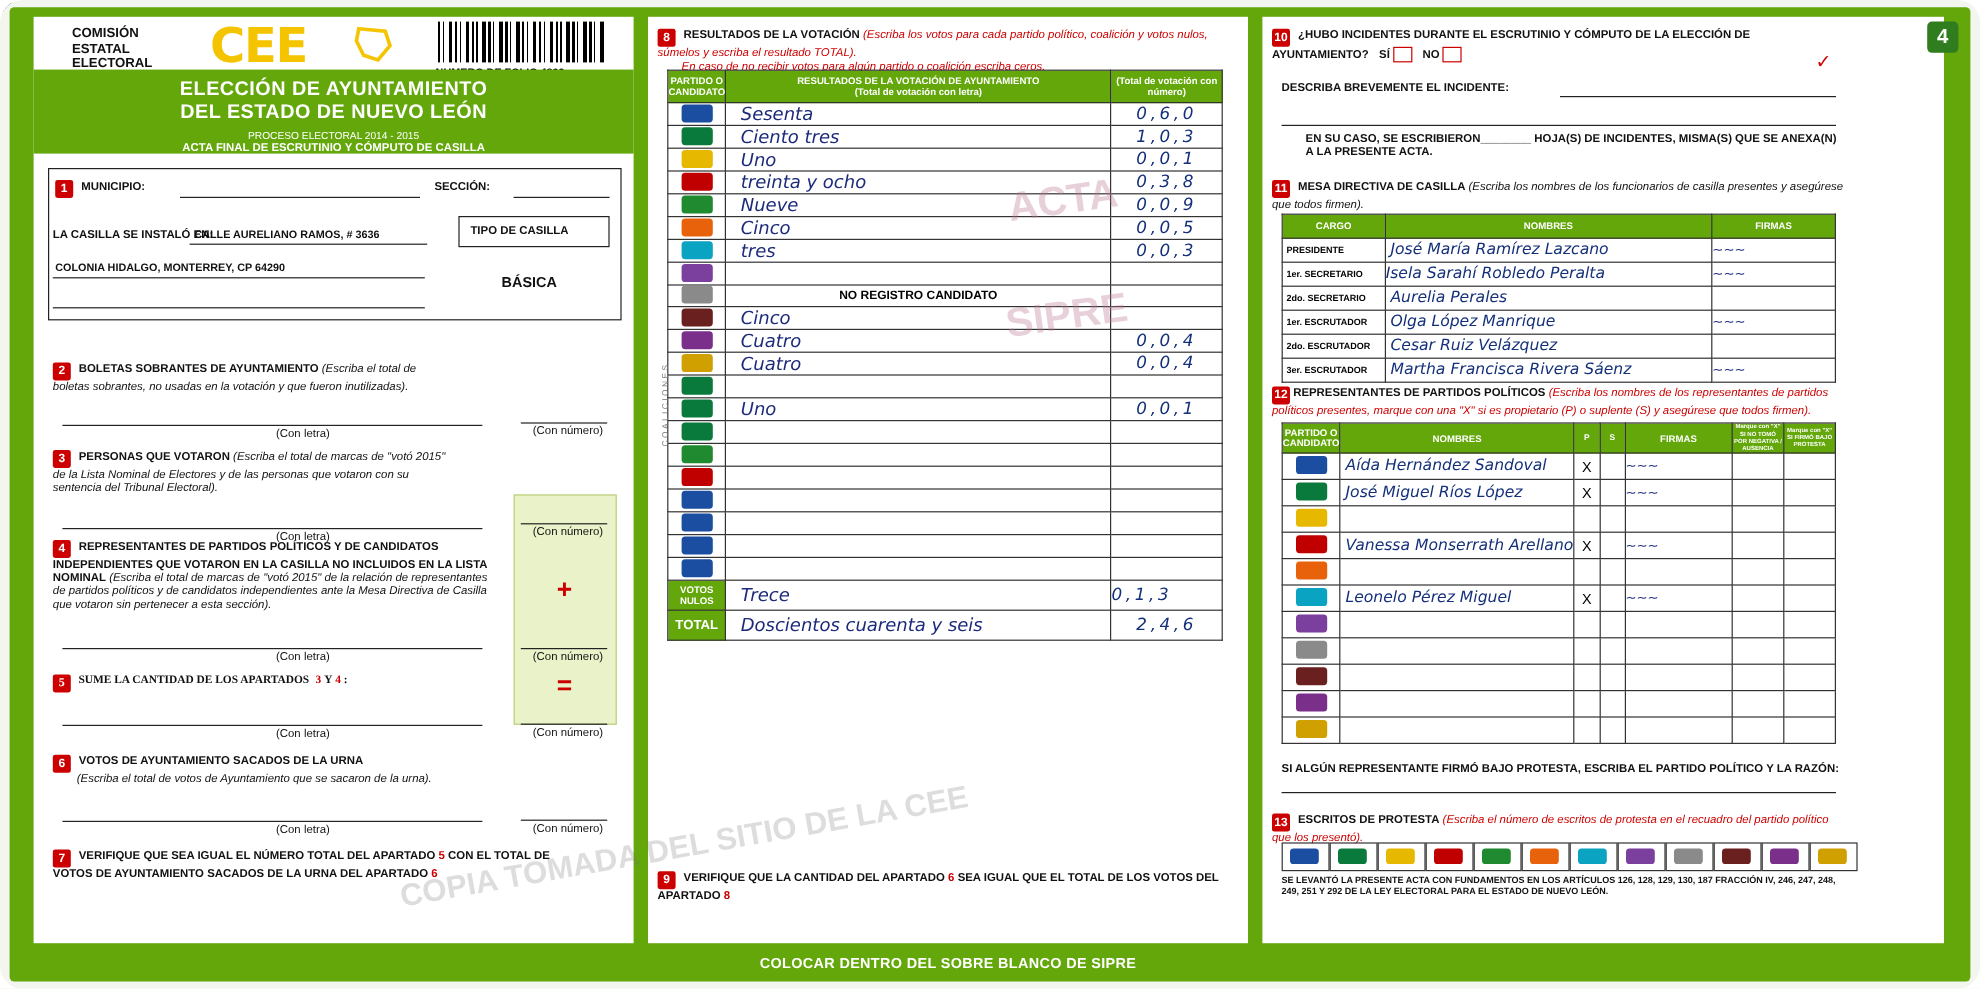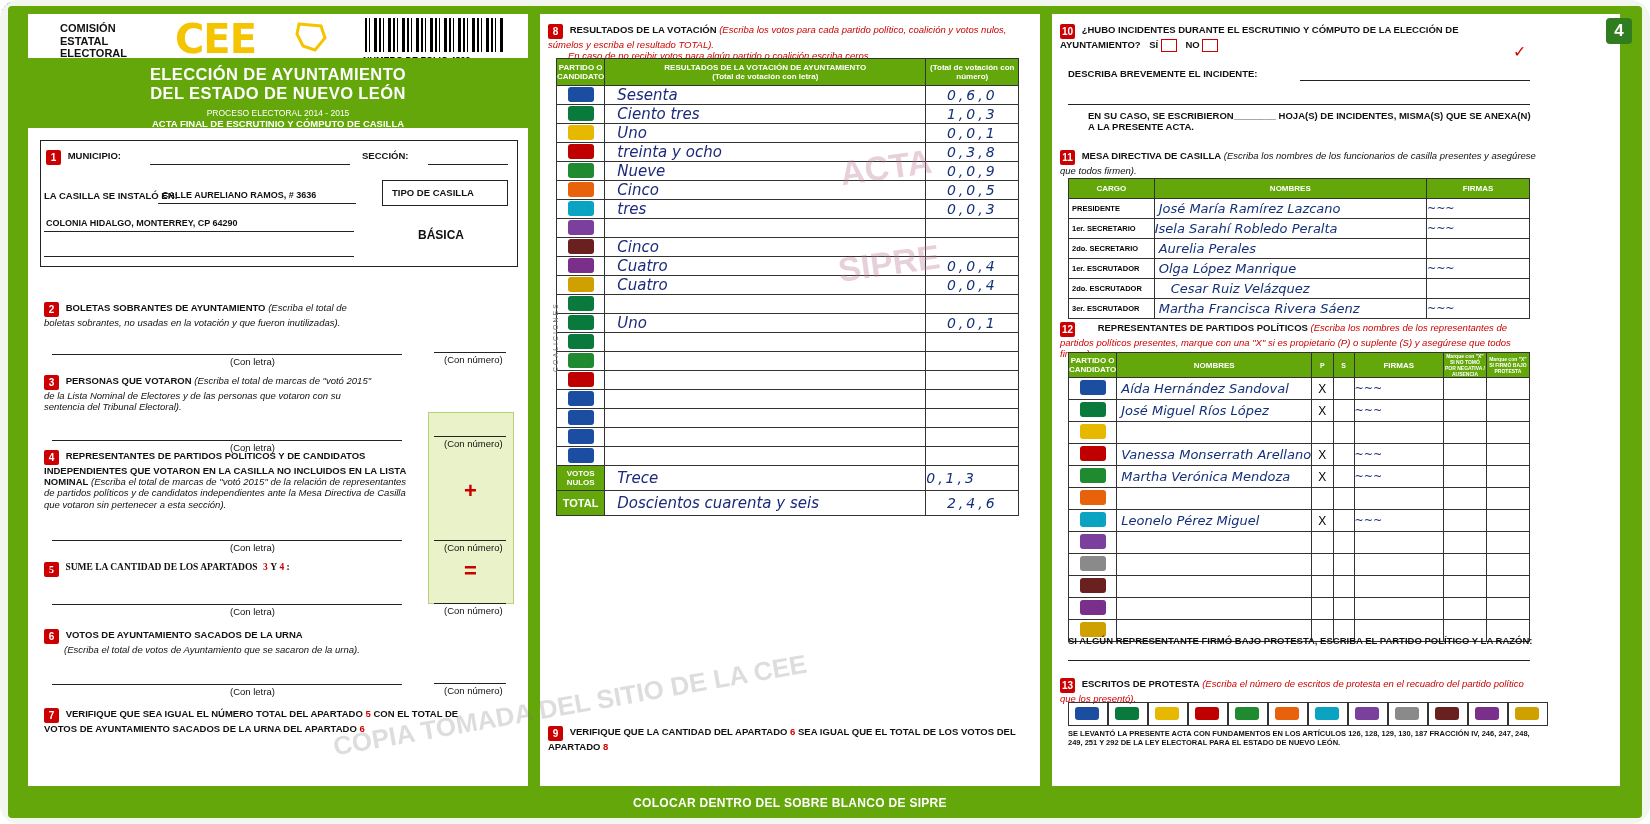--- a/index.html
+++ b/index.html
@@ -213,20 +213,25 @@
             <td class="cellname"><span class="party" style="background: rgb(10, 163, 194);"></span></td>
             <td><span class="hand" style="margin-left: 12px;">tres</span></td>
             <td style="text-align: center;"><span class="digit">0,0,3</span></td>
           </tr>
           <tr>
             <td class="cellname"><span class="party" style="background: rgb(123, 63, 158);"></span></td>
             <td><span class="hand" style="margin-left: 12px;"></span></td>
             <td style="text-align: center;"><span class="digit"></span></td>
           </tr>
           <tr>
+            <td class="cellname"><span class="party" style="background: rgb(138, 138, 138);"></span></td>
+            <td style="text-align: center; font-weight: bold; font-size: 10px;">NO REGISTRO CANDIDATO</td>
+            <td style="text-align: center;"><span class="digit"></span></td>
+          </tr>
+          <tr>
             <td class="cellname"><span class="party" style="background: rgb(107, 32, 32);"></span></td>
             <td><span class="hand" style="margin-left: 12px;">Cinco</span></td>
             <td style="text-align: center;"><span class="digit"></span></td>
           </tr>
           <tr>
             <td class="cellname"><span class="party" style="background: rgb(122, 47, 138);"></span></td>
             <td><span class="hand" style="margin-left: 12px;">Cuatro</span></td>
             <td style="text-align: center;"><span class="digit">0,0,4</span></td>
           </tr>
           <tr>
@@ -349,33 +354,33 @@
           <td><span class="hand2" style="margin-left: 4px;">Aurelia Perales</span></td>
           <td></td>
         </tr>
         <tr>
           <td style="font-weight: bold; font-size: 7.5px; padding-left: 3px;">1er. ESCRUTADOR</td>
           <td><span class="hand2" style="margin-left: 4px;">Olga López Manrique</span></td>
           <td><span class="sig">~~~</span></td>
         </tr>
         <tr>
           <td style="font-weight: bold; font-size: 7.5px; padding-left: 3px;">2do. ESCRUTADOR</td>
-          <td><span class="hand2" style="margin-left: 16px;">Cesar Ruiz Velázquez</span></td>
+          <td><span class="hand2" style="margin-left: 4px;">Cesar Ruiz Velázquez</span></td>
           <td></td>
         </tr>
         <tr>
           <td style="font-weight: bold; font-size: 7.5px; padding-left: 3px;">3er. ESCRUTADOR</td>
           <td><span class="hand2" style="margin-left: 4px;">Martha Francisca Rivera Sáenz</span></td>
           <td><span class="sig">~~~</span></td>
         </tr>
       </tbody>
   </table>
 
   <div class="t" style="left:1060px;top:322px;width:480px;"><span class="num">12</span>
-    <span class="b" style="margin-left:20px;">REPRESENTANTES DE PARTIDOS POLÍTICOS</span>
+    <span class="b" style="margin-left:0;">REPRESENTANTES DE PARTIDOS POLÍTICOS</span>
     <span class="it red">(Escriba los nombres de los representantes de partidos políticos presentes, marque con una "X" si es propietario (P) o suplente (S) y asegúrese que todos firmen).</span></div>
 
   <table class="tbl" style="left:1068px;top:352px;width:462px;">
     <tbody>
         <tr>
       <td class="greenhdr" style="width:46px;height:24px;">PARTIDO O CANDIDATO</td>
       <td class="greenhdr" style="width:186px;">NOMBRES</td>
       <td class="greenhdr" style="width:22px;font-size:7px;">P</td>
       <td class="greenhdr" style="width:22px;font-size:7px;">S</td>
       <td class="greenhdr" style="width:96px;">FIRMAS</td>
@@ -414,29 +419,20 @@
         <tr>
           <td style="text-align: center; height: 21px;"><span class="party" style="background: rgb(192, 0, 0);"></span></td>
           <td><span class="hand2" style="margin-left: 4px;">Vanessa Monserrath Arellano</span></td>
           <td style="text-align: center; font-size: 12px;">X</td>
           <td style="text-align: center; font-size: 12px;"></td>
           <td><span class="sig">~~~</span></td>
           <td></td>
           <td></td>
         </tr>
         <tr>
-          <td style="text-align: center; height: 21px;"><span class="party" style="background: rgb(31, 138, 47);"></span></td>
-          <td><span class="hand2" style="margin-left: 4px;">Martha Verónica Mendoza</span></td>
-          <td style="text-align: center; font-size: 12px;">X</td>
-          <td style="text-align: center; font-size: 12px;"></td>
-          <td><span class="sig">~~~</span></td>
-          <td></td>
-          <td></td>
-        </tr>
-        <tr>
           <td style="text-align: center; height: 21px;"><span class="party" style="background: rgb(232, 98, 12);"></span></td>
           <td><span class="hand2" style="margin-left: 4px;"></span></td>
           <td style="text-align: center; font-size: 12px;"></td>
           <td style="text-align: center; font-size: 12px;"></td>
           <td></td>
           <td></td>
           <td></td>
         </tr>
         <tr>
           <td style="text-align: center; height: 21px;"><span class="party" style="background: rgb(10, 163, 194);"></span></td>

